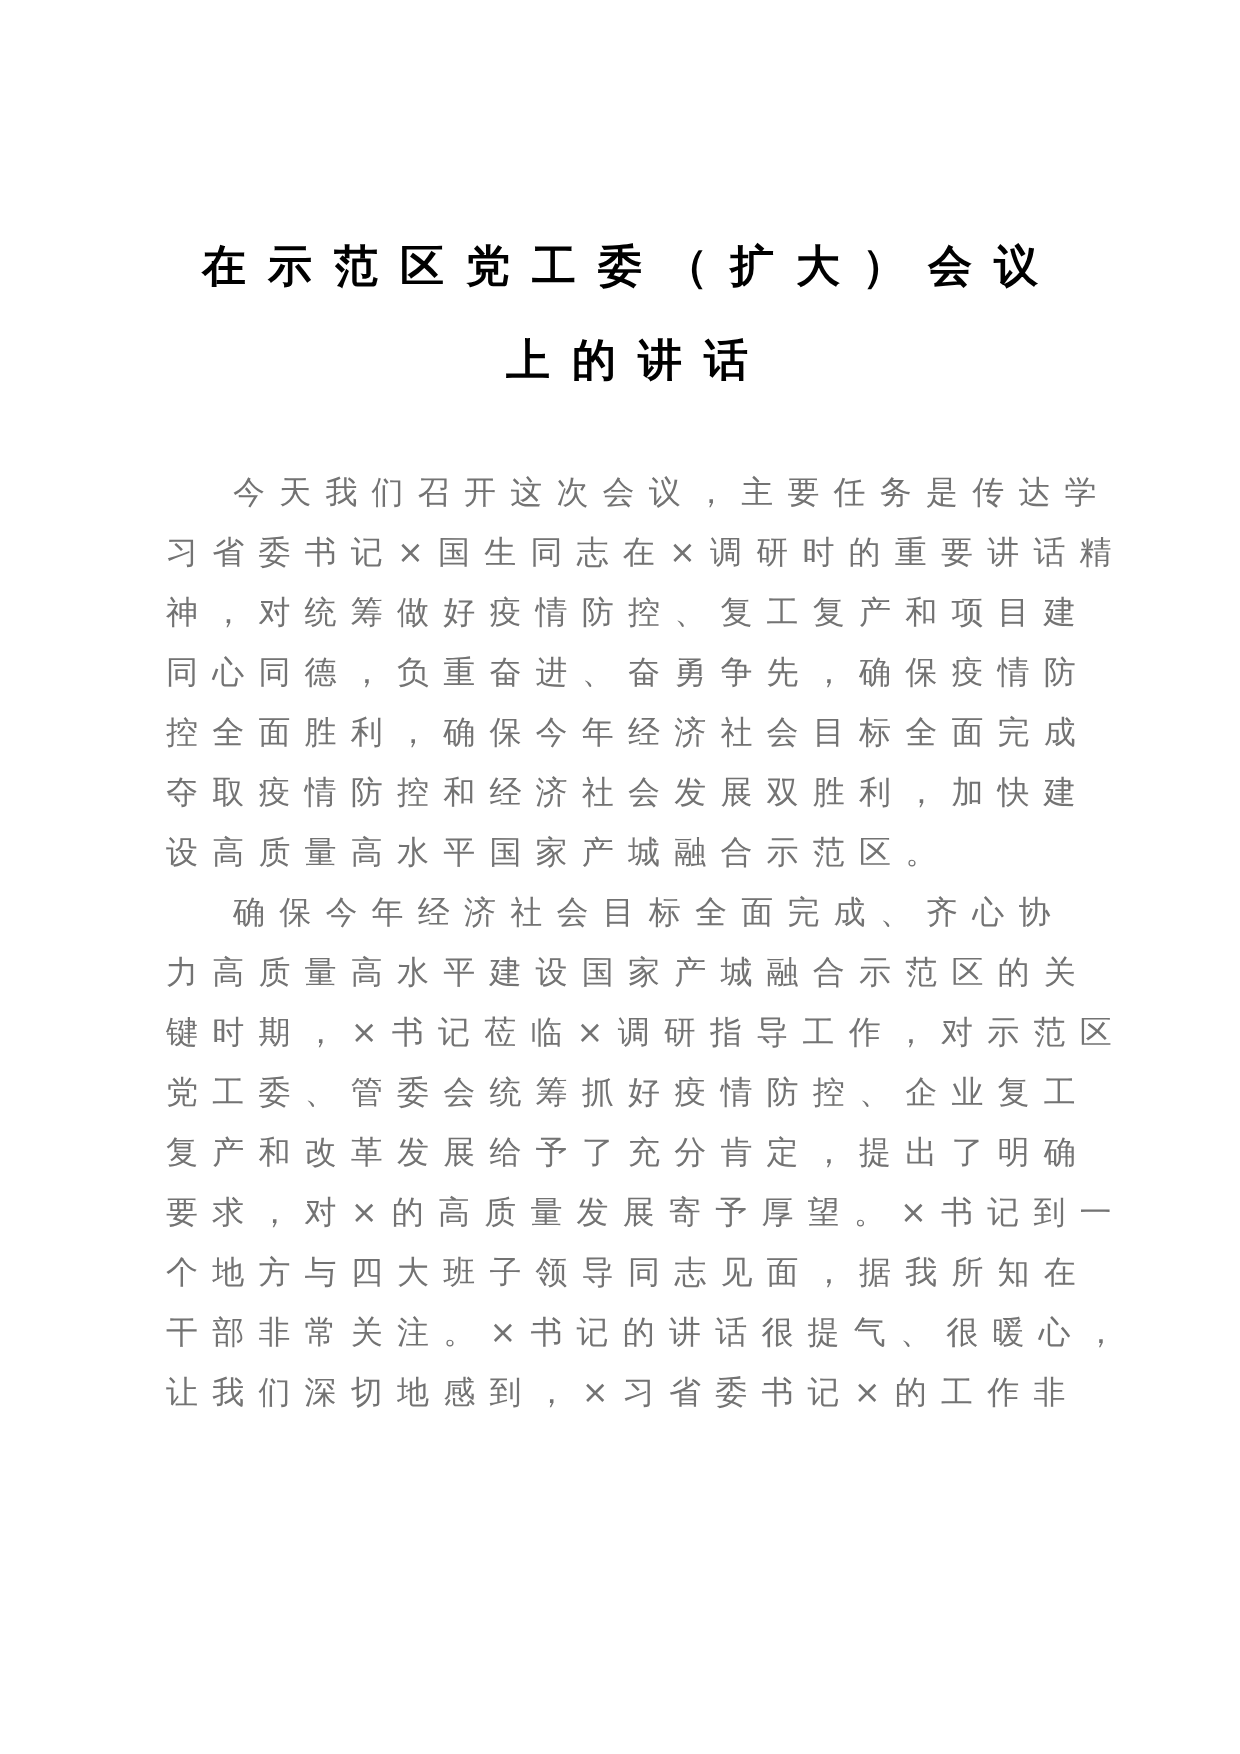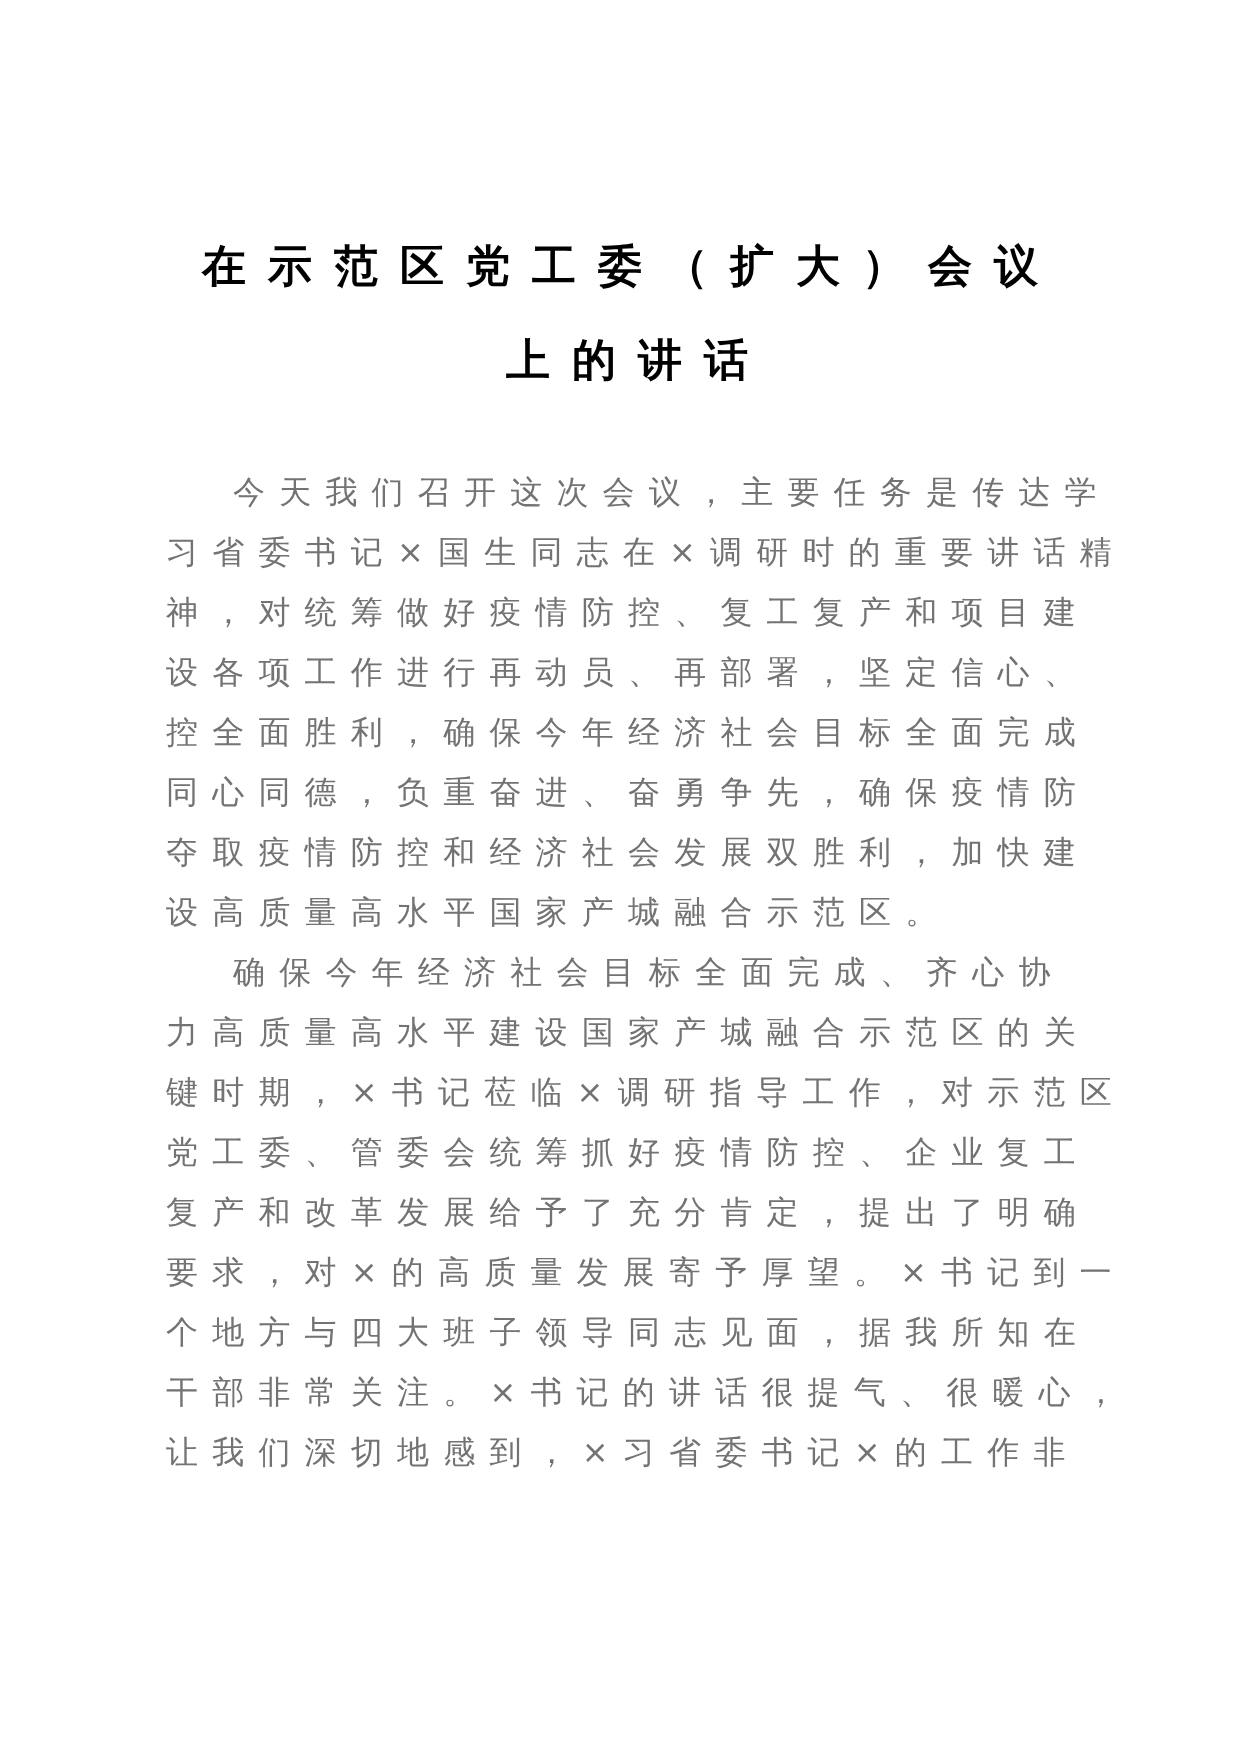--- a/index.html
+++ b/index.html
@@ -57,23 +57,22 @@
 
 <div class="page">
   <div class="title line1">在示范区党工委（扩大）会议</div>
   <div class="title line2">上的讲话</div>
 
   <div class="body-lines">
     <div>
       <div class="line indent">今天我们召开这次会议，主要任务是传达学</div>
       <div class="line">习省委书记×国生同志在×调研时的重要讲话精</div>
       <div class="line">神，对统筹做好疫情防控、复工复产和项目建</div>
-      <div class="line">设各项工作进行再动员、再部署，坚定信心、</div>
+      <div class="line">同心同德，负重奋进、奋勇争先，确保疫情防</div>
       <div class="line">控全面胜利，确保今年经济社会目标全面完成</div>
-      <div class="line">同心同德，负重奋进、奋勇争先，确保疫情防</div>
       <div class="line">夺取疫情防控和经济社会发展双胜利，加快建</div>
       <div class="line">设高质量高水平国家产城融合示范区。</div>
     </div>
     <div>
       <div class="line indent">确保今年经济社会目标全面完成、齐心协</div>
       <div class="line">力高质量高水平建设国家产城融合示范区的关</div>
       <div class="line">键时期，×书记莅临×调研指导工作，对示范区</div>
       <div class="line">党工委、管委会统筹抓好疫情防控、企业复工</div>
       <div class="line">复产和改革发展给予了充分肯定，提出了明确</div>
       <div class="line">要求，对×的高质量发展寄予厚望。×书记到一</div>

